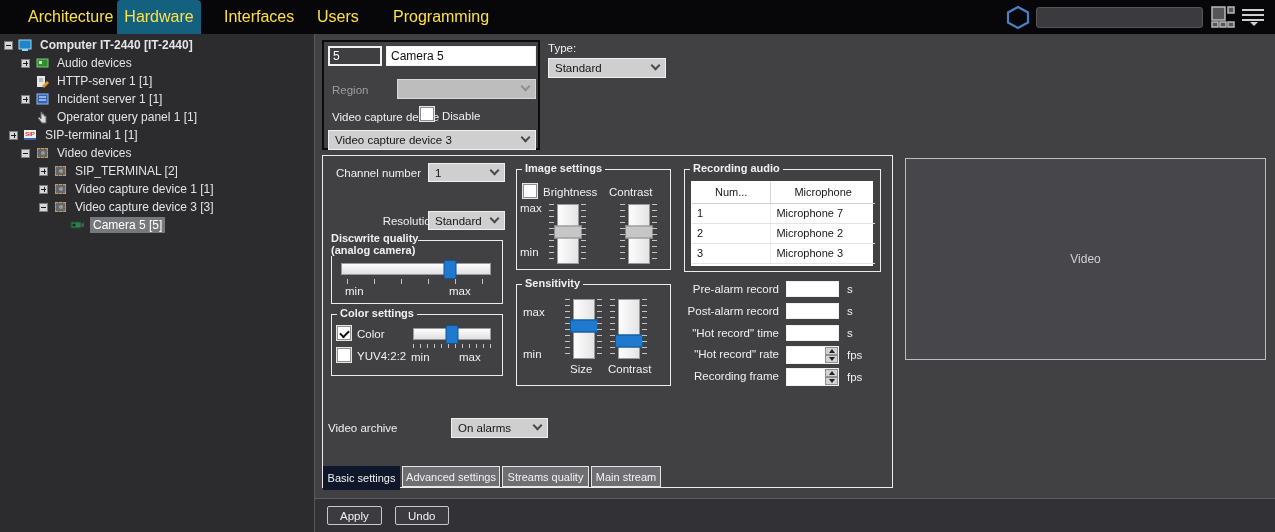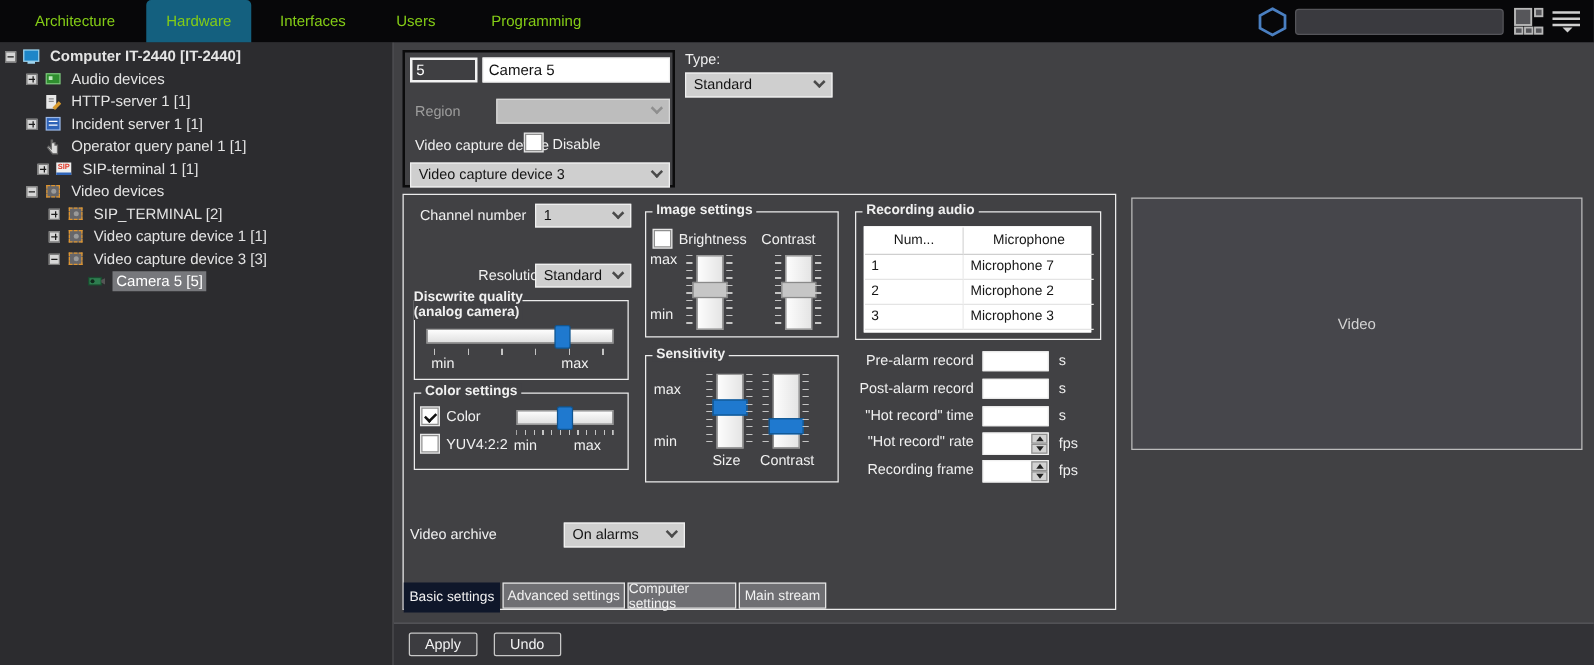--- a/index.html
+++ b/index.html
@@ -2,21 +2,21 @@
 <html><head>
 <meta charset="utf-8">
 <style>
   * { box-sizing: border-box; margin: 0; padding: 0; }
   html,body { width:1275px; height:532px; overflow:hidden; background:#414144;
               font-family:"Liberation Sans", sans-serif; }
 
   
   #navbar { position:absolute; left:0; top:0; width:1275px; height:34px; background:#070709; }
   .nav-tab { position:absolute; top:0; height:34px; display:flex; align-items:center; justify-content:center;
-             color:#84cc16; font-size:12px; cursor:default; padding:0 14px; }
+             color:#fde047; font-size:16px; cursor:default; padding:0 14px; }
   .nav-tab.active { background:#14607f; border-radius:4px 4px 0 0; }
   #nav-search { position:absolute; left:1036px; top:7px; width:167px; height:21px; background:#3a3a3f;
                 border:1px solid #55555a; border-radius:3px; color:#ddd; font-size:12px; padding:0 6px; outline:none; }
   .hexwrap { position:absolute; left:1005px; top:5px; }
   .gridicon { position:absolute; left:1211px; top:6px; }
   .menuicon { position:absolute; left:1242px; top:9px; width:24px; height:18px; }
   .menuicon .bar { position:absolute; left:0; width:22px; height:2px; background:#cfcfcf; }
   .menuicon .caret { position:absolute; left:8px; top:13px; width:0; height:0;
                      border-left:4px solid transparent; border-right:4px solid transparent; border-top:4px solid #cfcfcf; }
 
@@ -192,21 +192,21 @@
   </div>
   <div class="trow" style="top:74px; padding-left:21px">
     <span class="spacer9"></span>
     <span class="ticon">
         <svg width="12" height="13">
           <path d="M5 1 L5 8 L3 6 L2 7 L6 12 L10 12 L10 5 L8 5 L8 3 L6 3 L6 1 Z" fill="#dcdcdc" stroke="#666"></path>
         </svg>
       </span>
     <span class="tlabel">Operator query panel 1 [1]</span>
   </div>
-  <div class="trow" style="top:92px; padding-left:30px">
+  <div class="trow" style="top:92px; padding-left:9px">
     <span class="exp plus"></span>
     <span class="ticon">
         <span class="sipicon">SIP</span>
       </span>
     <span class="tlabel">SIP-terminal 1 [1]</span>
   </div>
   <div class="trow" style="top:110px; padding-left:21px">
     <span class="exp"></span>
     <span class="ticon">
         <span class="chip"></span>
@@ -413,21 +413,21 @@
 
     <span class="lbl" style="left:5px;top:266px">Video archive</span>
     <div class="dd" style="left:128px;top:262px;width:97px;height:20px">
       <span>On alarms</span>
         <span class="chev"></span>
     </div>
 
     <div id="tabstrip">
       <div class="btab active" style="width:77px">Basic settings</div>
       <div class="btab" style="width:98px">Advanced settings</div>
-      <div class="btab" style="width:87px">Computer settings</div>
+      <div class="btab" style="width:87px">Streams quality</div>
       <div class="btab" style="width:70px">Main stream</div>
     </div>
   </div>
 
   <div id="video-box">
     <span>Video</span>
   </div>
 
   <div id="bottom-bar">
     <div class="btn" style="left:12px">Apply</div>

